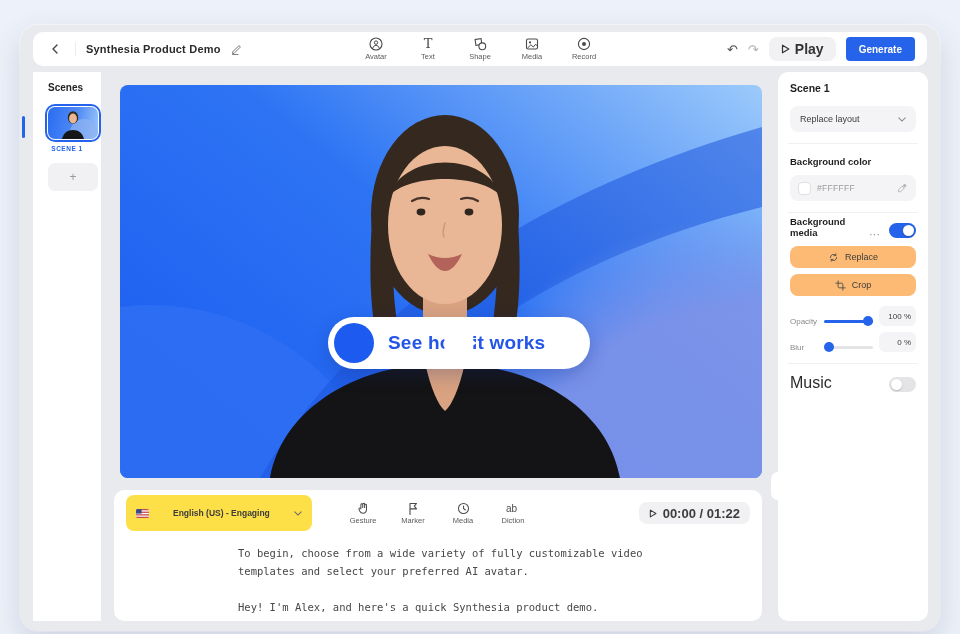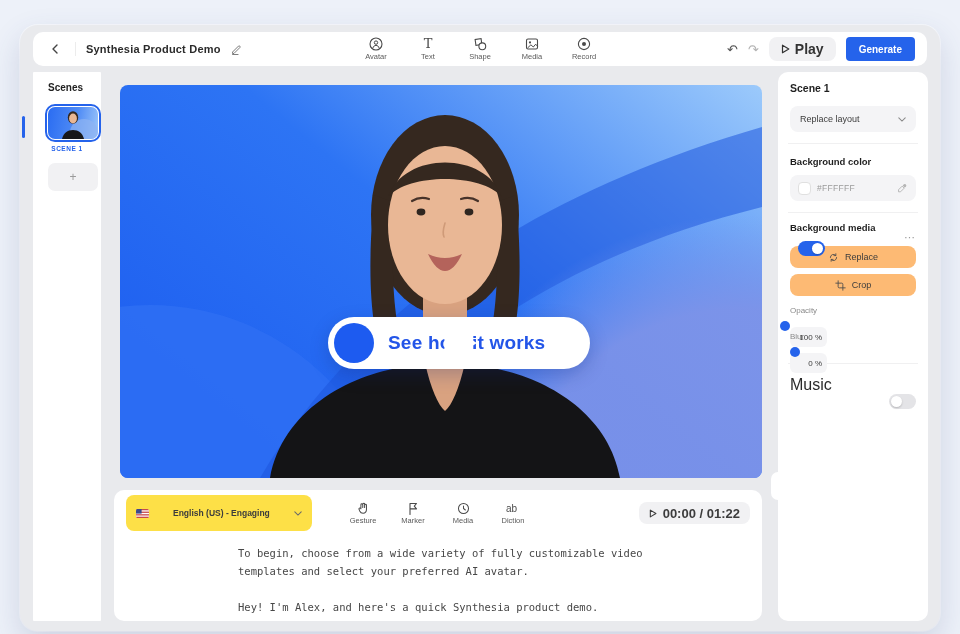--- a/index.html
+++ b/index.html
@@ -81,21 +81,21 @@
   .select { margin-top:12px; height:26px; background:#f4f4f6; border-radius:8px; display:flex; align-items:center;
     padding:0 10px; font-size:9px; color:#3c3c3c; cursor:pointer; }
   .select .chev { margin-left:auto; color:#8a8a8a; display:flex; }
   .insp-divider { height:1px; background:#f0f0f1; margin:11px -2px 0; }
   .sec-label { margin-top:12px; font-size:9.5px; font-weight:700; color:#1f1f1f; }
   .color-field { margin-top:8px; height:26px; background:#f4f4f6; border-radius:8px; display:flex; align-items:center;
     gap:6px; padding:0 8px; cursor:text; }
   .swatch { width:13px; height:13px; background:#fff; border:1px solid #e0e0e0; border-radius:4px; flex:0 0 auto; }
   .color-value { font-size:8.5px; color:#9a9a9a; letter-spacing:.3px; }
   .dropper { margin-left:auto; color:#b5b5b5; display:flex; }
-  .row { display:flex; align-items:flex-start;flex-direction:column; }
+  .row { display:flex; align-items:flex-end; }
   .media-row { margin-top:9px; height:16px; }
   .media-row .sec-label-inline { font-size:9.5px; font-weight:700; color:#1f1f1f; }
   .more-dots { margin-left:auto; color:#9a9a9a; font-size:11px; letter-spacing:1px; cursor:pointer; line-height:8px; }
   .toggle { width:27px; height:15px; border-radius:8px; position:relative; cursor:pointer; flex:0 0 auto; }
   .toggle.on { background:#2563eb; margin-left:8px; }
   .toggle.off { background:#e4e4e7; margin-left:auto; }
   .toggle .knob { position:absolute; top:2px; width:11px; height:11px; border-radius:50%; background:#fff;
     box-shadow:0 1px 2px rgba(0,0,0,.2); }
   .toggle.on .knob { right:2px; } .toggle.off .knob { left:2px; }
   .panel-btn { margin-top:8px; height:22px; background:#fdba74; border-radius:8px; display:flex; align-items:center;

